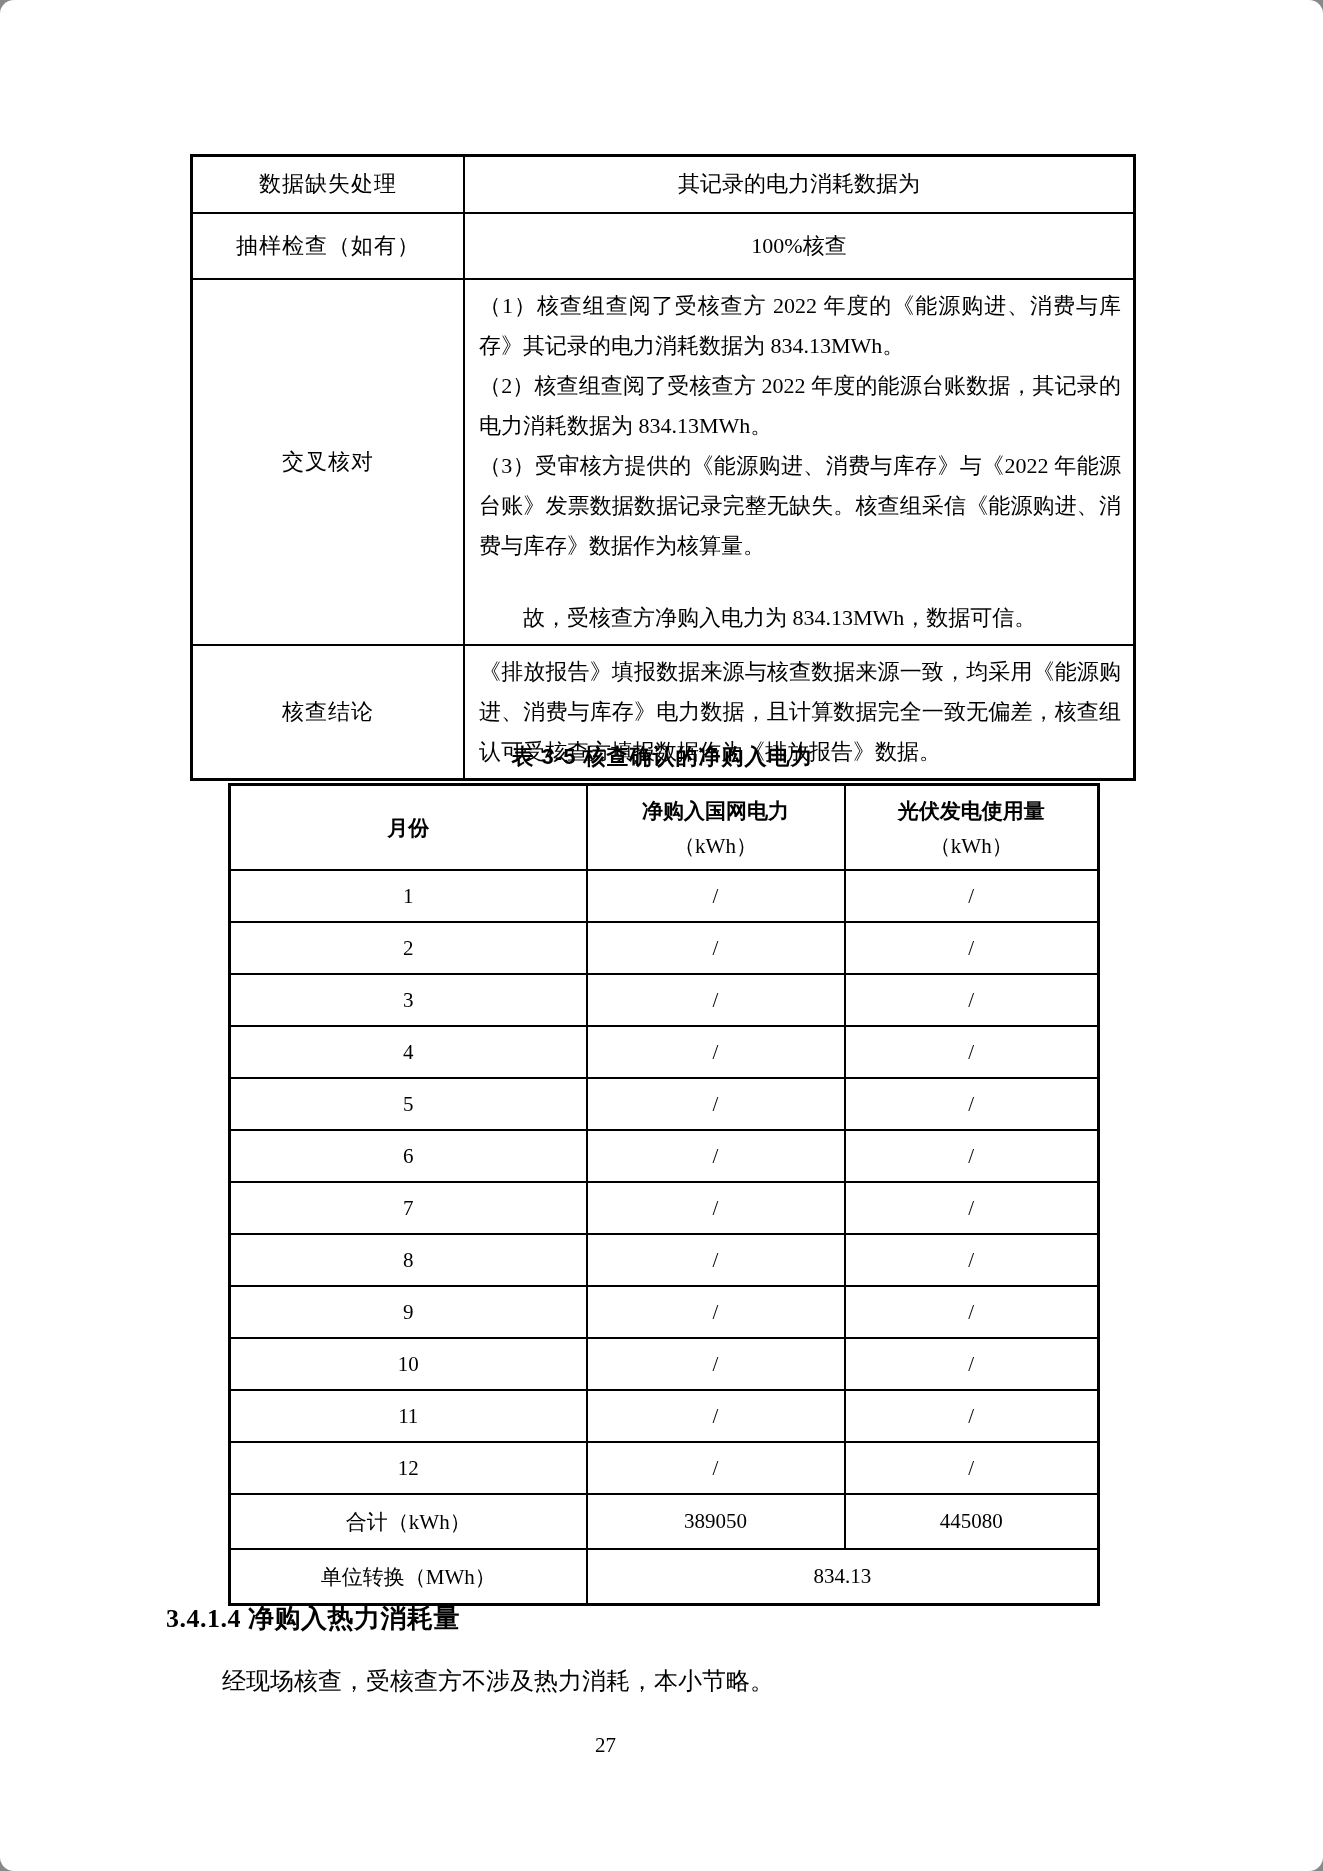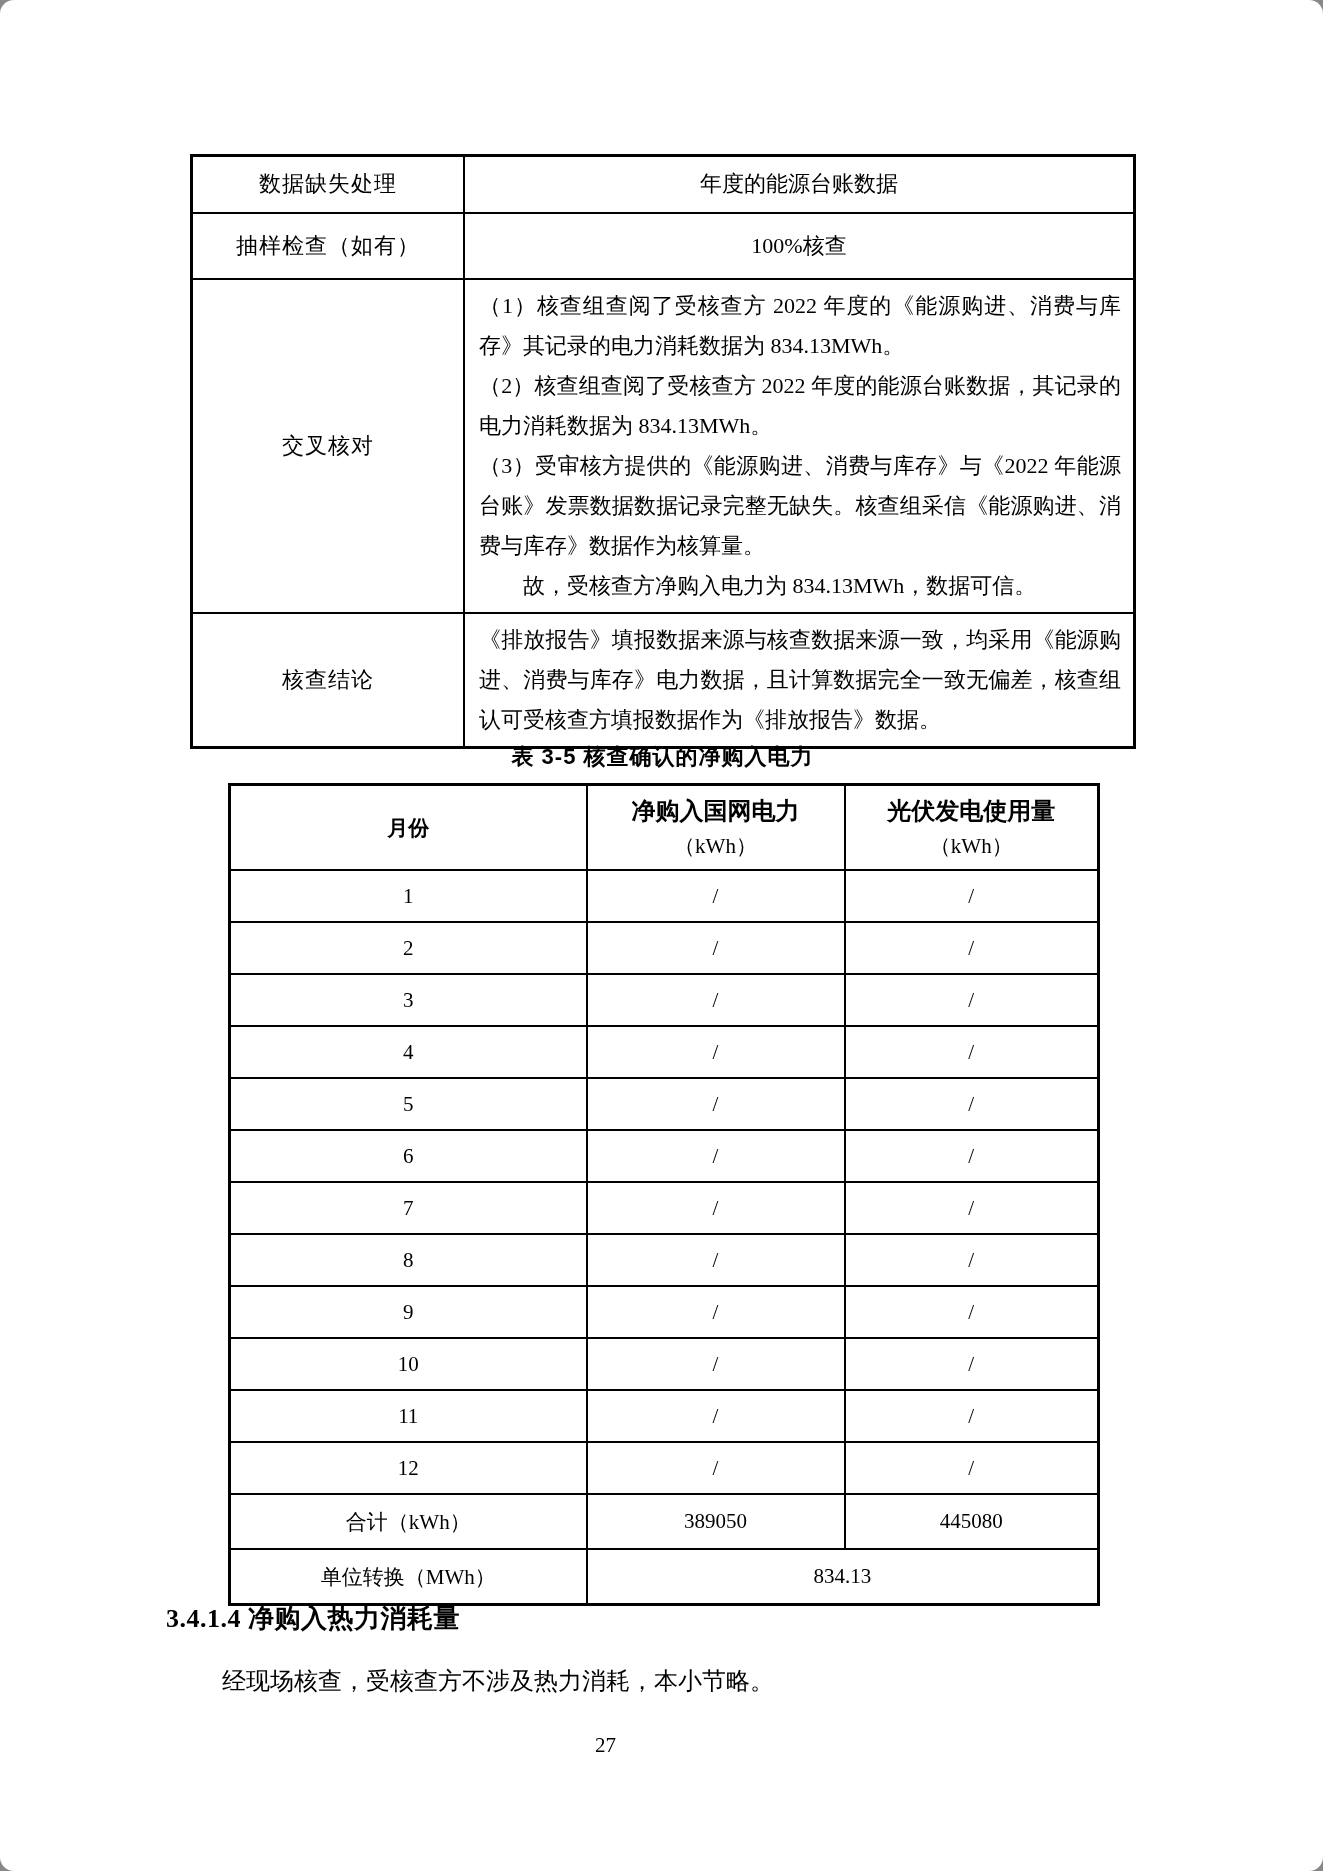--- a/index.html
+++ b/index.html
@@ -29,21 +29,21 @@
   .t1 .flow-cell{
     text-align:justify;
     padding:6px 12px 6px 14px;
     line-height:40px;
   }
   .t1 .row-missing{height:57px;}
   .t1 .row-sampling{height:66px;}
   .t1 .row-crosscheck{height:321px;}
   .t1 .row-conclusion{height:117px;}
   .cc-para{text-align:justify;}
-  .cc-indent{text-indent:2em;}
+  .cc-indent{text-indent:2em;margin-top:32px;}
   
   .t2-caption{
     position:absolute;left:228px;top:742px;width:869px;
     text-align:center;
     font-family:"Liberation Sans", sans-serif;
     font-weight:bold;font-size:22px;
     letter-spacing:1px;
   }
   
   .t2{
@@ -53,21 +53,21 @@
     font-size:21px;
   }
   .t2 td,.t2 th{border:2px solid #000;vertical-align:middle;text-align:center;padding:0;}
   .t2 col.c-month{width:357px;}
   .t2 col.c-grid{width:258px;}
   .t2 col.c-pv{width:254px;}
   .t2 thead th{height:83px;font-weight:normal;}
   .hdr-title{
     display:block;
     font-family:"Liberation Sans", sans-serif;
-    font-weight:bold;font-size:24px;line-height:36px;
+    font-weight:bold;font-size:21px;line-height:36px;
   }
   .hdr-unit{
     display:block;
     font-family:"Liberation Serif", serif;
     font-weight:normal;font-size:21px;line-height:34px;
   }
   .hdr-month{
     font-family:"Liberation Sans", sans-serif;
     font-weight:bold;font-size:21px;
   }
@@ -91,21 +91,21 @@
 </style>
 </head>
 <body>
 
 <div class="page">
 
   <table class="t1">
     <tbody>
         <tr class="row-missing">
       <td class="label-cell">数据缺失处理</td>
-      <td class="center-cell">年度的能源台账数据</td>
+      <td class="center-cell">其记录的电力消耗数据为</td>
     </tr>
     <tr class="row-sampling">
       <td class="label-cell">抽样检查（如有）</td>
       <td class="center-cell">100%核查</td>
     </tr>
     <tr class="row-crosscheck">
       <td class="label-cell">交叉核对</td>
       <td class="flow-cell" id="crosscheck-content">
             <div class="cc-para">（1）核查组查阅了受核查方 2022 年度的《能源购进、消费与库存》其记录的电力消耗数据为 834.13MWh。</div>
             <div class="cc-para">（2）核查组查阅了受核查方 2022 年度的能源台账数据，其记录的电力消耗数据为 834.13MWh。</div>

